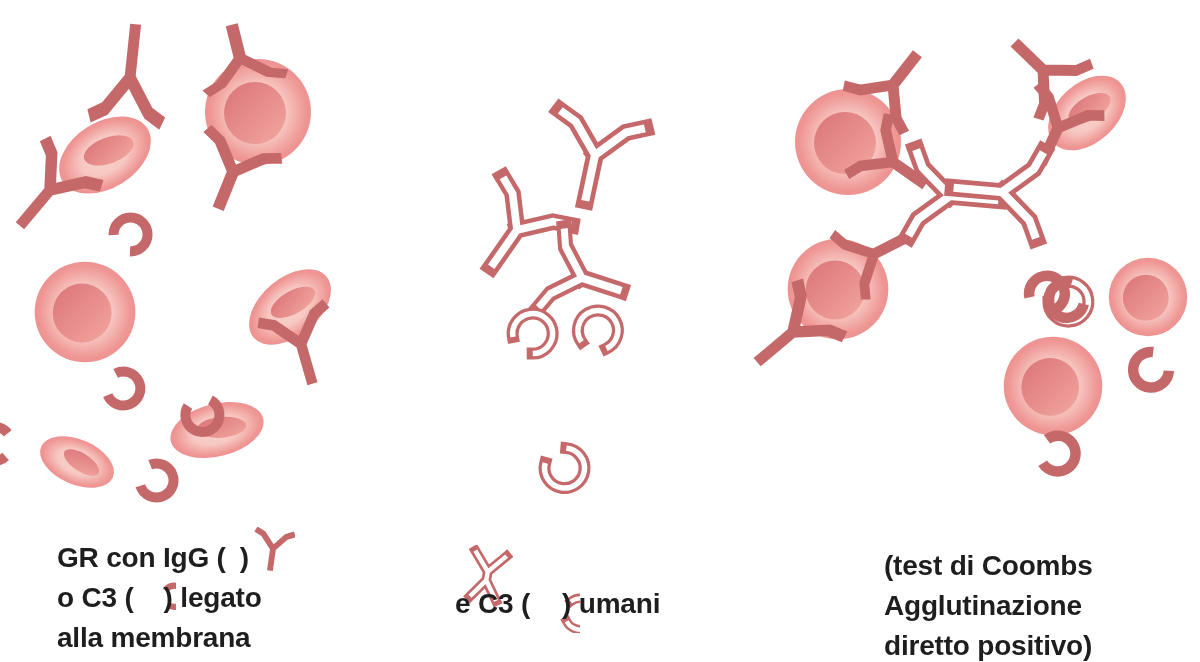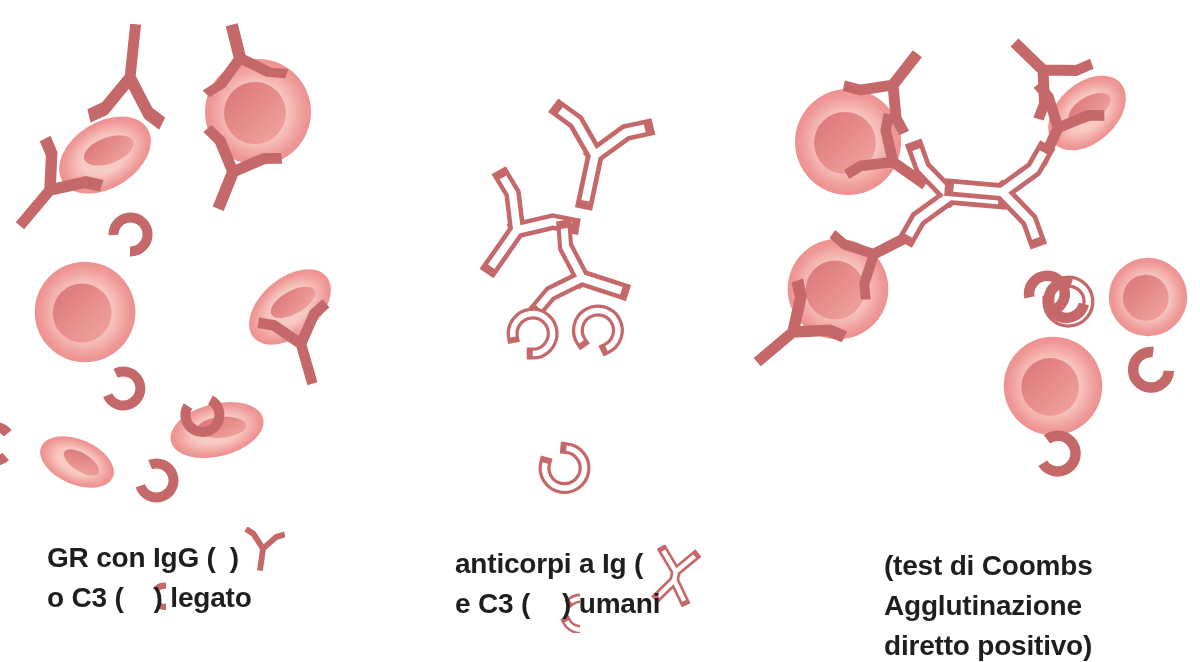--- a/index.html
+++ b/index.html
@@ -113,39 +113,41 @@
     <use href="#abH" transform="translate(1002,192) rotate(95) scale(1.35)"></use>
 
     <use href="#cH" transform="translate(1045,282) rotate(40)"></use>
     <use href="#cS" transform="translate(1032,315) rotate(-55) scale(1.05)"></use>
     <use href="#cS" transform="translate(1089,287) rotate(150) scale(1.05)"></use>
     <use href="#cS" transform="translate(1171,353) rotate(140) scale(1.05)"></use>
     <use href="#cS" transform="translate(1032,449) rotate(10) scale(1.05)"></use>
   </g>
 </svg>
 
-<div class="caption" style="left:47px;top:538px;">
+<div class="caption" style="left:57px;top:538px;">
   <div class="cline">
     <span>GR con IgG (</span><span class="sp12"></span><span>)</span>
     <svg class="cicon" width="44" height="50" viewBox="-33 -32 66 74" style="margin:-12px 0 0 2px;">
       <use href="#abS" transform="rotate(8) scale(0.92)"></use>
     </svg>
   </div>
   <div class="cline">
     <span>o C3 (</span><span class="sp6"></span>
     <svg class="cicon" width="34" height="36" viewBox="-24 -24 48 48" style="margin-top:2px;">
       <use href="#cS" transform="rotate(-10) scale(0.88)"></use>
     </svg>
     <span style="margin-left:-12px;text-align:center;">) legato</span>
   </div>
+  <div class="cline">
+    <span>alla membrana</span>
+  </div>
 </div>
 
 <div class="caption" style="left:455px;top:544px;">
   <div class="cline">
-    <span>anticorpi a Ig (</span>
     <svg class="cicon" width="52" height="62" viewBox="-28 -31 56 62" style="margin:6px 0 -18px 6px;">
       <use href="#capX" transform="rotate(10) scale(0.95)"></use>
     </svg>
   </div>
   <div class="cline">
     <span>e C3 (</span>
     <svg class="cicon" width="46" height="48" viewBox="-27 -27 54 54" style="margin:4px 0 -6px 4px;">
       <use href="#cH" transform="rotate(12) scale(0.92)"></use>
     </svg>
     <span style="margin-left:-18px;">) umani</span>

